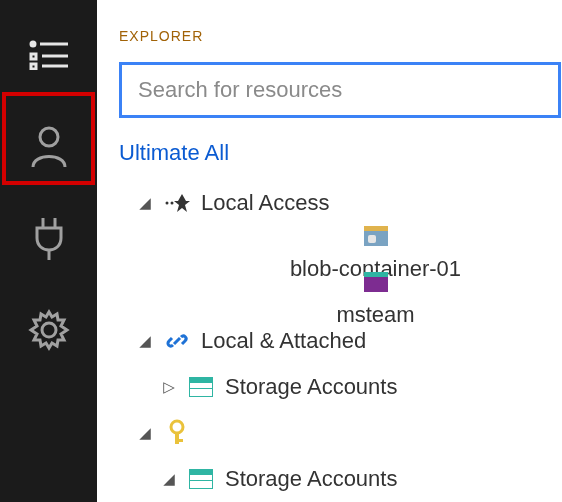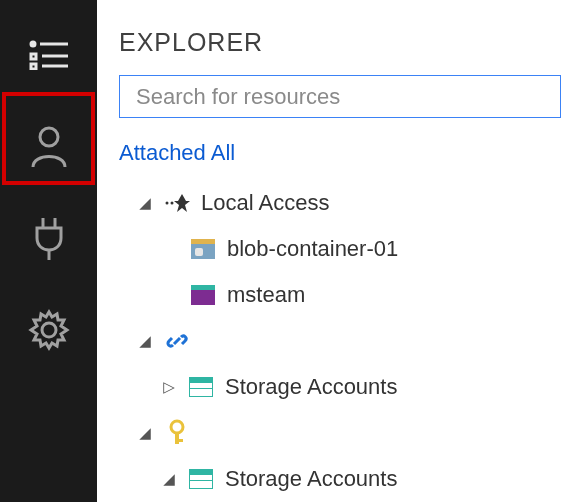--- a/index.html
+++ b/index.html
@@ -41,29 +41,29 @@
     border: 4px solid #d40000;
     pointer-events: none;
   }
   .explorer {
     flex: 1;
     display: flex;
     flex-direction: column;
     background: #fff;
   }
   .explorer-header {
-    font-size: 25px;
+    font-size: 14px;
     letter-spacing: 1px;
-    color: #404040;
+    color: #a16207;
     padding: 28px 0 18px 22px;
     font-weight: 400;
   }
   .search-box {
     margin-left: 22px;
-    border: 1px solid #3b82f6;
+    border: 3px solid #3b82f6;
     height: 56px;
     display: flex;
     align-items: center;
     padding: 3px 16px;
     width: 442px;
   }
   .search-box input {
     border: none;
     outline: none;
     font-size: 22px;
@@ -100,21 +100,21 @@
     text-align: center;
   }
   .icon-slot {
     width: 28px;
     height: 28px;
     display: inline-flex;
     align-items: center;
     justify-content: center;
   }
   .indent-1 { padding-left: 30px; }
-  .indent-2 { padding-left: 82px; }
+  .indent-2 { padding-left: 82px; flex-direction: column; }
   .indent-2b { padding-left: 54px; }
   
   .ico-blob {
     width: 24px; height: 20px;
     background: linear-gradient(#7aa3c2,#7aa3c2);
     border-top: 5px solid #e0b34d;
     position: relative;
   }
   .ico-blob::after{
     content:""; position:absolute; left:4px; top:4px;
@@ -189,21 +189,21 @@
   <div class="highlight-box"></div>
 </div>
 
 <div class="explorer">
   <div class="explorer-header">EXPLORER</div>
 
   <div class="search-box">
     <input type="text" placeholder="Search for resources" style="">
   </div>
 
-  <div class="collapse-link">Attached All</div>
+  <div class="collapse-link">Ultimate All</div>
 
   <div class="tree">
 
     <div class="tree-row indent-1">
       <span class="arrow">◢</span>
       <span class="icon-slot">
         <svg width="26" height="22" viewBox="0 0 26 22" fill="#333">
           <circle cx="3" cy="11" r="1.5"></circle>
             <circle cx="8" cy="11" r="1.5"></circle>
           <polygon points="18,2 22,9 26,9 21,13 23,20 18,16 13,20 15,13 10,9 14,9"></polygon>
@@ -226,20 +226,21 @@
 
     <div class="tree-row indent-1">
       <span class="arrow">◢</span>
       <span class="icon-slot ico-link">
         <svg width="26" height="26" viewBox="0 0 26 26" stroke="currentColor" stroke-width="3" fill="none">
           <path d="M10 16 L16 10"></path>
           <path d="M9 17 C6 20 2 16 5 13 L8 10"></path>
           <path d="M17 9 C20 6 24 10 21 13 L18 16"></path>
         </svg>
       </span>
+      <span class="label">Local &amp; Attached</span>
     </div>
     <div class="tree-row indent-2b">
       <span class="arrow">▷</span>
       <span class="icon-slot">
           <span class="ico-storage"></span>
         </span>
       <span class="label">Storage Accounts</span>
     </div>
 
     <div class="tree-row indent-1">

